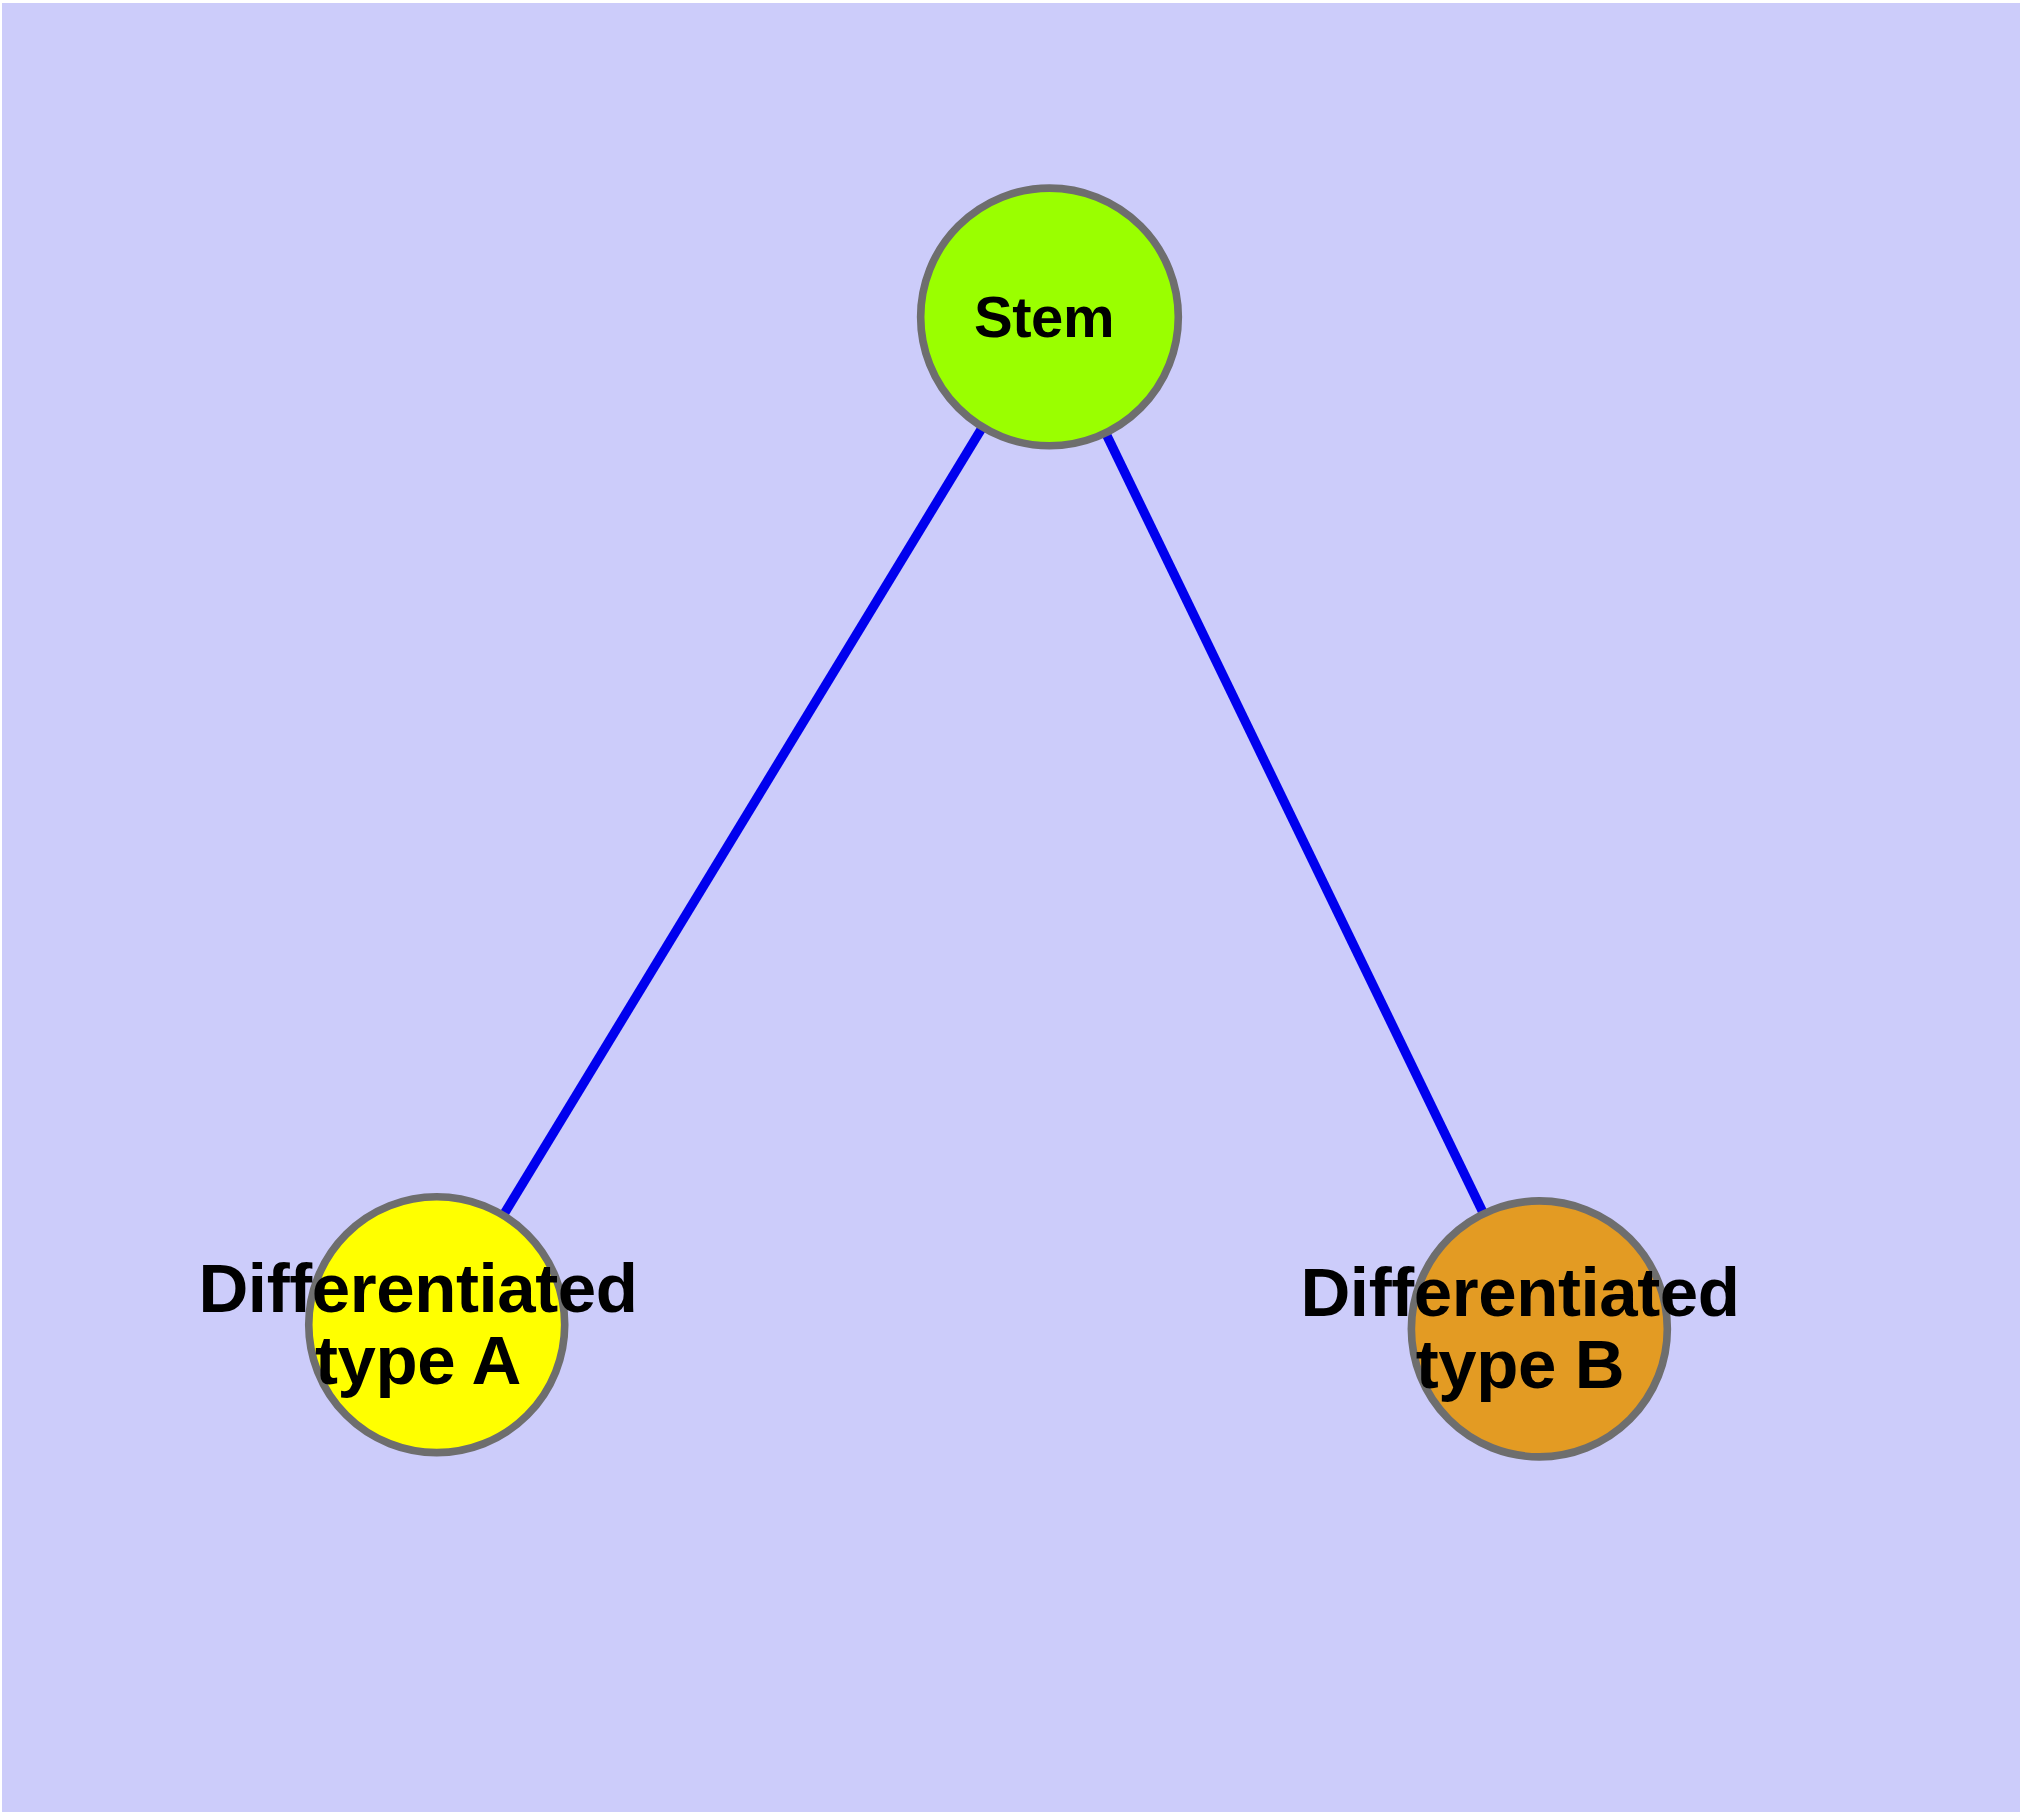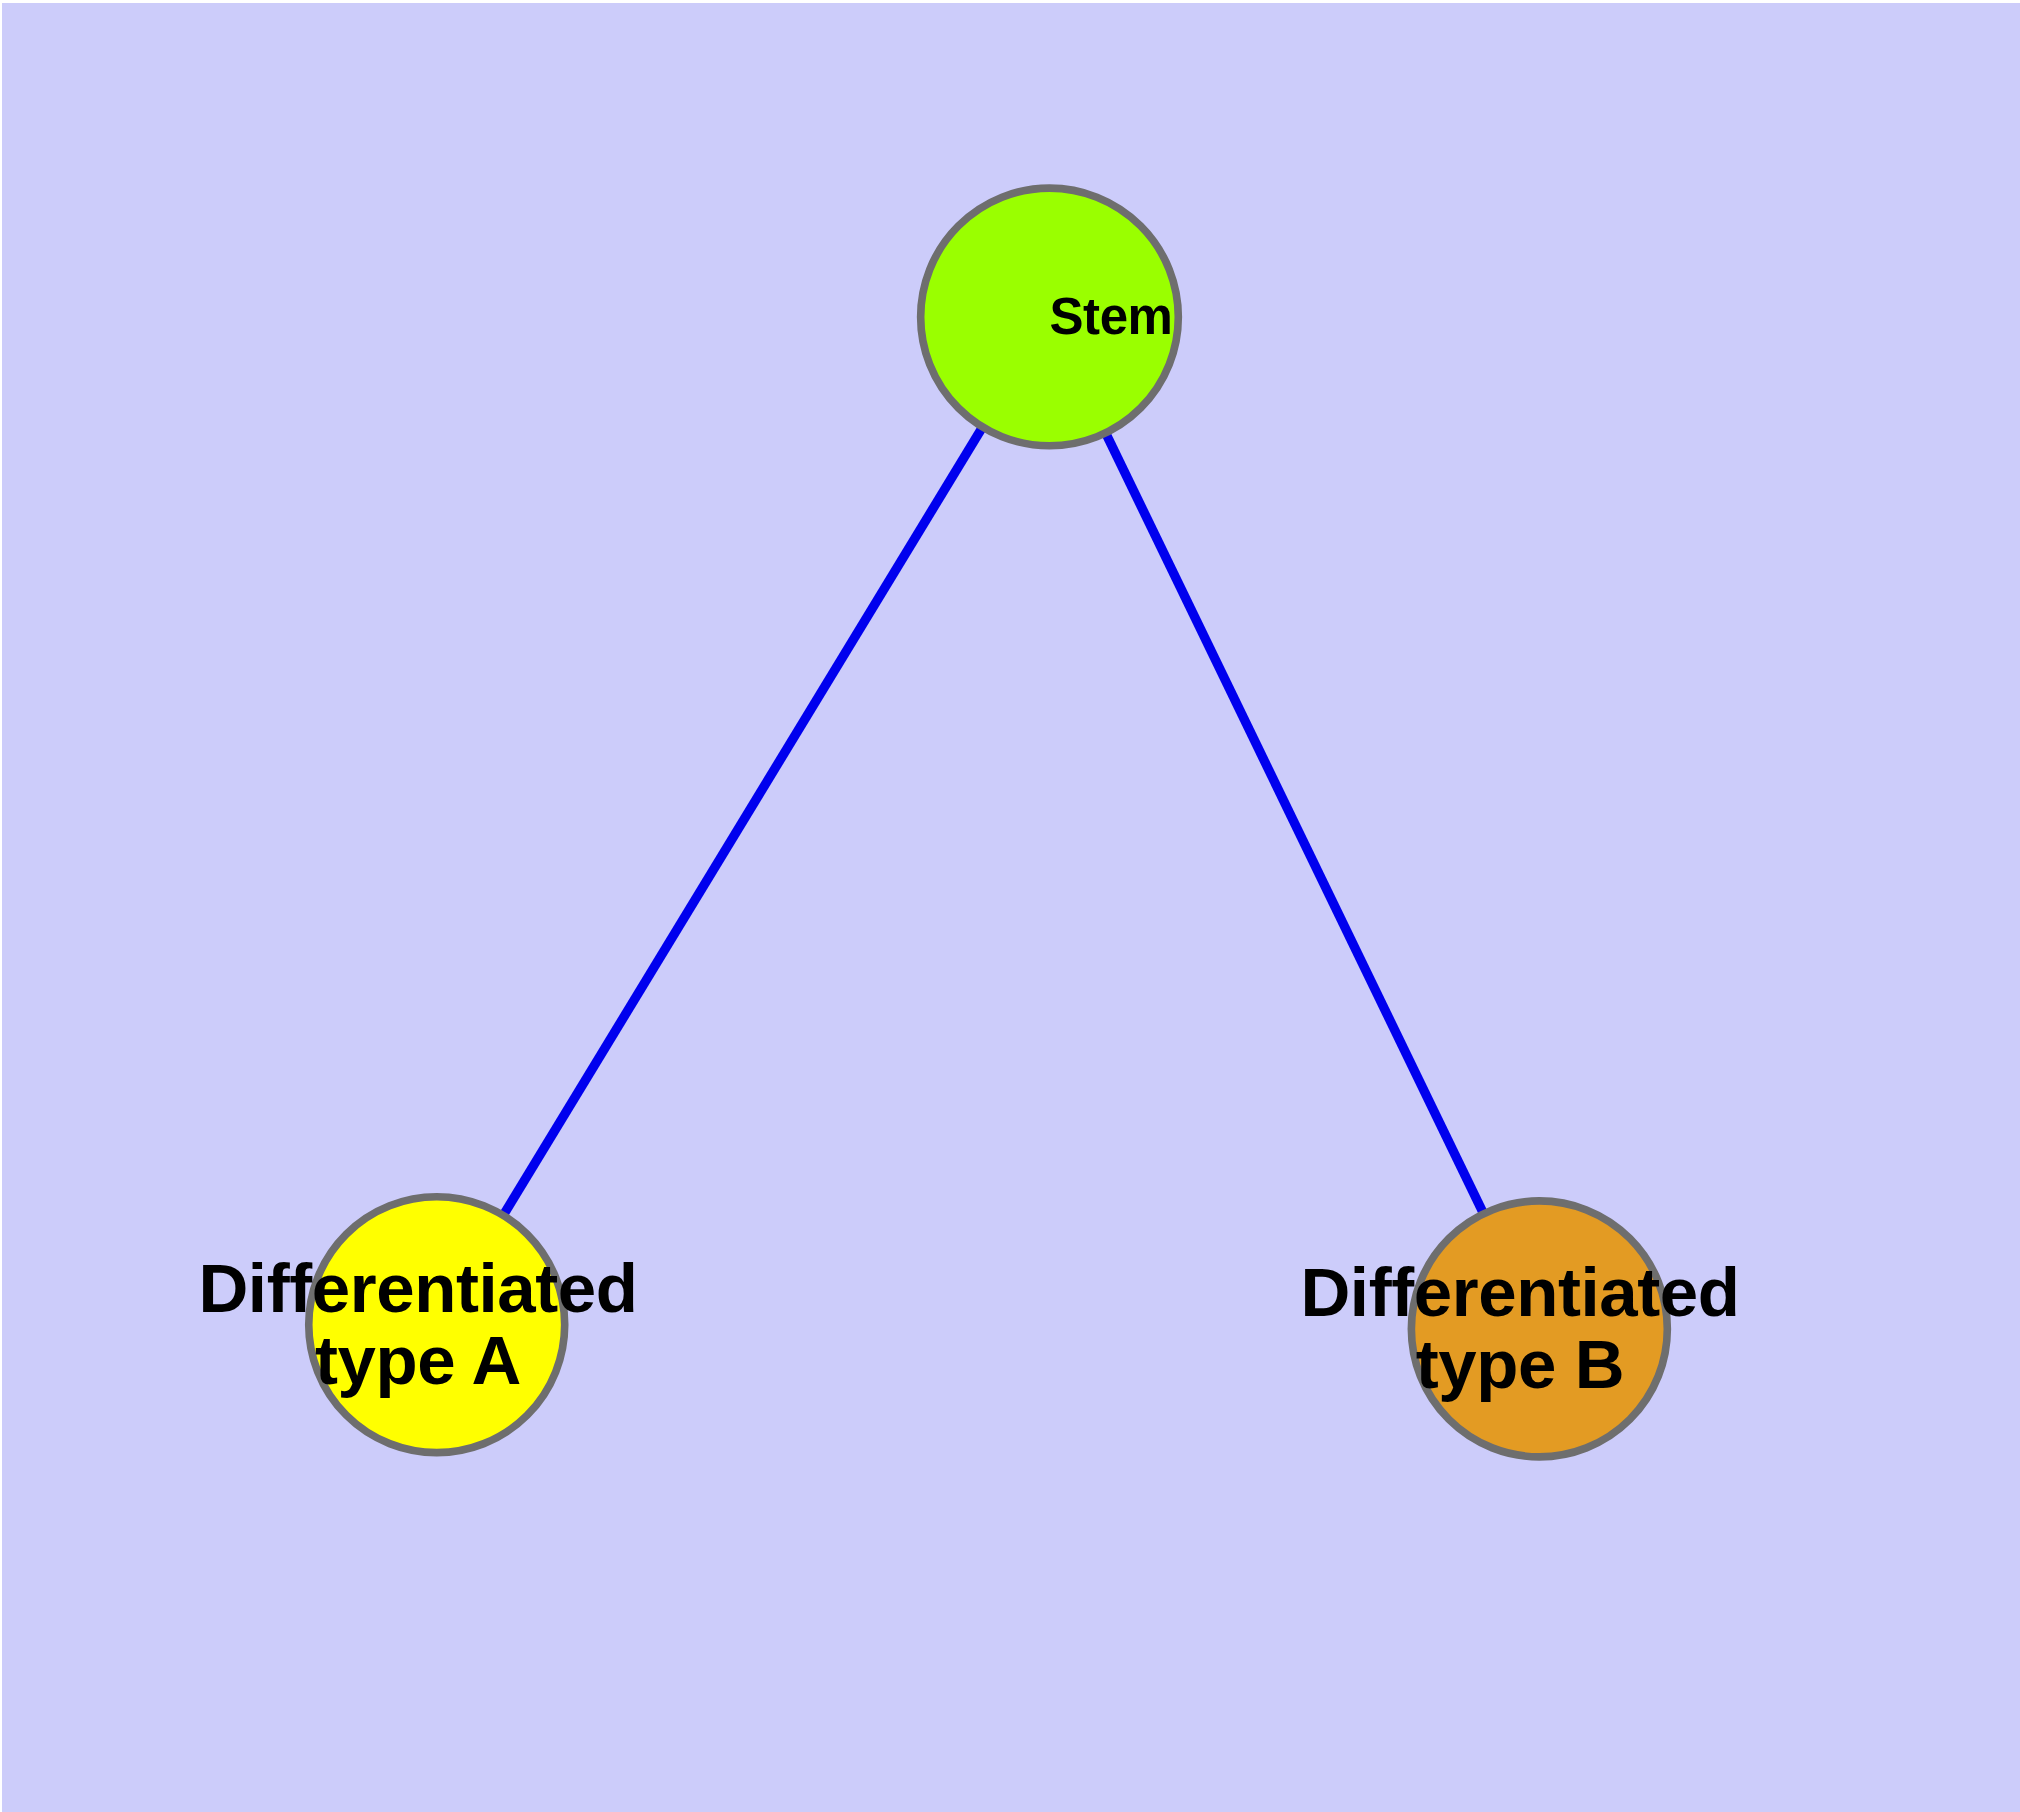--- a/index.html
+++ b/index.html
@@ -58,21 +58,21 @@
         <line x1="1238" y1="374" x2="1816" y2="1568" stroke="#0000ee" stroke-width="11" stroke-linecap="butt"></line>
       </g>
     <g id="node-layer">
         <circle cx="1238" cy="374" r="152" fill="#9aff00" stroke="#6e6e6e" stroke-width="9"></circle>
         <circle cx="515" cy="1563" r="151" fill="#ffff00" stroke="#6e6e6e" stroke-width="9"></circle>
         <circle cx="1816" cy="1568" r="151" fill="#e39b23" stroke="#6e6e6e" stroke-width="9"></circle>
       </g>
   </svg>
 
   <div id="label-layer">
-      <div class="node-label big" style="font-size: 51px; left: 1111px; top: 317px;">Stem</div>
+      <div class="node-label big" style="font-size: 58px; left: 1044px; top: 317px;">Stem</div>
       <div class="node-label big" style="font-size: 69px; left: 418px; top: 1325px;">Differentiated
 type A</div>
       <div class="node-label big" style="font-size: 69px; left: 1520px; top: 1329px;">Differentiated
 type B</div>
     </div>
 
 </div>
 
 
 </body></html>

